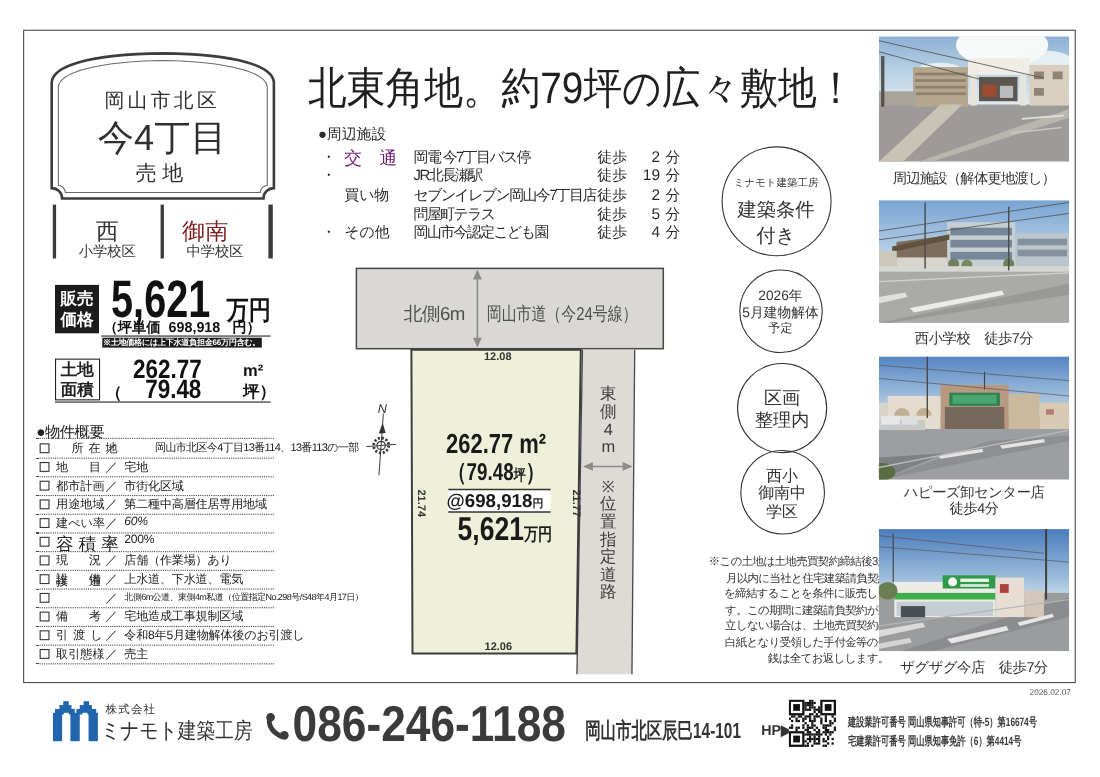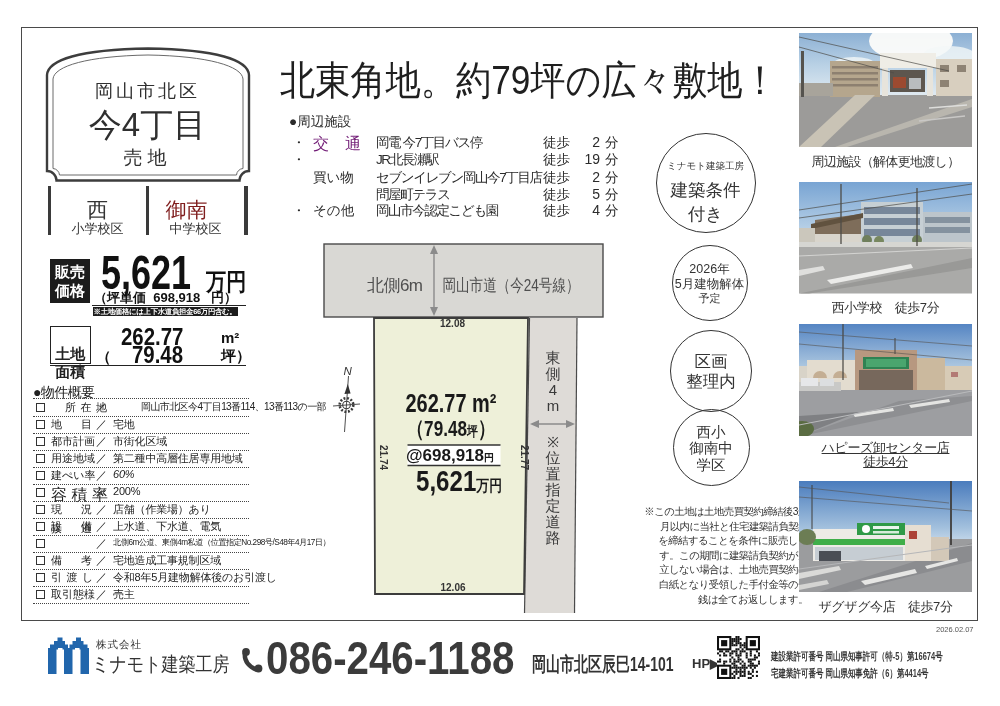--- a/index.html
+++ b/index.html
@@ -28,21 +28,21 @@
 <div class="abs c" style="left:147px;top:196px;width:79px;font-size:21px;color:#7f1d1d;">御南</div>
 <div class="abs c" style="left:147px;top:220px;width:97px;font-size:13px;color:#333;">中学校区</div>
 
 <div class="abs" style="left:50px;top:259px;width:40px;height:44px;background:#1c1c1c;color:#fff;font-size:15px;font-weight:bold;text-align:center;line-height:19px;padding-top:3px;">販売<br>価格</div>
 <div class="abs" style="left:101px;top:244.5px;font-size:48px;font-weight:bold;color:#111;transform:scaleX(0.75);transform-origin:0 0;white-space:nowrap;">5,621</div>
 <div class="abs" style="left:206px;top:266px;font-size:24px;font-weight:bold;color:#111;transform:scaleX(0.84);transform-origin:0 0;">万円</div>
 <div class="abs" style="left:94px;top:292px;font-size:13px;line-height:12px;font-weight:bold;color:#111;white-space:nowrap;">（坪単価&nbsp;&nbsp;698,918&nbsp;&nbsp;&nbsp;円）</div>
 <div class="abs" style="left:92px;top:305px;width:154px;border-top:1.2px solid #222;"></div>
 <div class="abs" style="left:92.5px;top:306.5px;width:145px;height:9.5px;background:#1c1c1c;color:#fff;font-size:7.4px;font-weight:bold;text-align:center;line-height:9.5px;white-space:nowrap;letter-spacing:-0.3px;">※土地価格には上下水道負担金66万円含む。</div>
 
-<div class="abs" style="left:50px;top:326px;width:40.5px;height:38px;border:1.6px solid #222;color:#222;font-size:15px;font-weight:bold;text-align:center;line-height:18px;padding-top:18px;">土地<br>面積</div>
+<div class="abs" style="left:50px;top:326px;width:40.5px;height:38px;border:1.6px solid #222;color:#222;font-size:15px;font-weight:bold;text-align:center;line-height:18px;padding-top:1px;">土地<br>面積</div>
 <div class="abs" style="left:121px;top:323px;font-size:24px;font-weight:bold;color:#111;transform:scaleX(0.85);transform-origin:0 0;white-space:nowrap;">262.77</div>
 <div class="abs" style="left:221px;top:329px;font-size:15px;font-weight:bold;color:#111;">m²</div>
 <div class="abs" style="left:96px;top:348px;font-size:15px;font-weight:bold;color:#111;">（</div>
 <div class="abs" style="left:132px;top:340.5px;font-size:24px;font-weight:bold;color:#111;transform:scaleX(0.85);transform-origin:0 0;white-space:nowrap;">79.48</div>
 <div class="abs" style="left:221px;top:347px;font-size:15px;font-weight:bold;color:#111;">坪）</div>
 <div class="abs" style="left:50px;top:364.5px;width:196px;border-top:1.2px solid #222;"></div>
 
 <div class="abs" style="left:33px;top:383.5px;font-size:14px;letter-spacing:-0.6px;color:#222;">●物件概要</div>
 <div class="abs" style="left:33px;top:398px;width:216px;border-top:1px dotted #444;"></div>
 <div class="abs" style="left:36px;top:402.5px;width:9px;height:9px;border:1.1px solid #333;"></div>
@@ -340,21 +340,21 @@
     <line x1="0" y1="16" x2="173" y2="30" stroke="#55534f" stroke-width="0.6"></line>
     <line x1="0" y1="6" x2="150" y2="22" stroke="#55534f" stroke-width="0.6"></line>
     <polygon points="62,100 116,88 118,92 66,104" fill="#e6e6e4"></polygon>
     <polygon points="126,85 158,77 159,80 128,88" fill="#e6e6e4"></polygon>
     <polygon points="0,92 40,85 42,89 0,98" fill="#dadad8"></polygon>
     <polygon points="0,104 28,99 30,103 0,109" fill="#d4d4d2"></polygon>
     <line x1="0" y1="88" x2="173" y2="64" stroke="#b5b6b8" stroke-width="1"></line>
   </svg>
 <div class="abs c" style="left:799px;top:153px;width:173px;font-size:13px;letter-spacing:-0.7px;color:#333;">周辺施設（解体更地渡し）</div>
 <div class="abs c" style="left:799px;top:299px;width:173px;font-size:13px;letter-spacing:-0.4px;color:#333;">西小学校　徒歩7分</div>
-<div class="abs c" style="left:799px;top:441px;width:173px;font-size:13px;line-height:13.8px;letter-spacing:-0.4px;color:#333;text-decoration:underline;">ハピーズ卸センター店<br>徒歩4分</div>
+<div class="abs c" style="left:799px;top:441px;width:173px;font-size:13px;line-height:13.8px;letter-spacing:-0.4px;color:#333;">ハピーズ卸センター店<br>徒歩4分</div>
 <div class="abs c" style="left:799px;top:598px;width:173px;font-size:13px;letter-spacing:-0.4px;color:#333;">ザグザグ今店　徒歩7分</div>
 
 <div class="abs" style="left:936px;top:625px;font-size:7.5px;color:#555;">2026.02.07</div>
 <svg class="abs" style="left:47.5px;top:637px;" width="42" height="37" viewBox="0 0 42 37">
   <g fill="#2166ac">
     <rect x="0" y="11" width="8.5" height="26"></rect>
     <rect x="16" y="11" width="8.5" height="26"></rect>
     <rect x="32.5" y="11" width="8.5" height="26"></rect>
     <rect x="2" y="7.5" width="18" height="5"></rect>
     <rect x="6" y="4" width="11" height="4.5"></rect>

